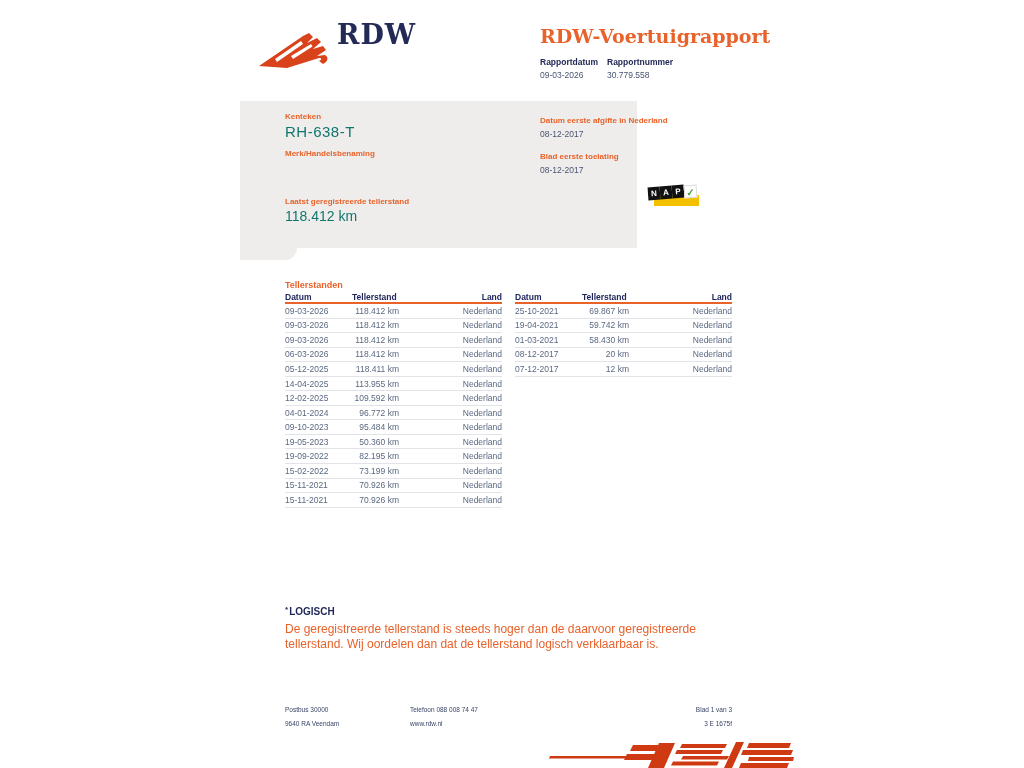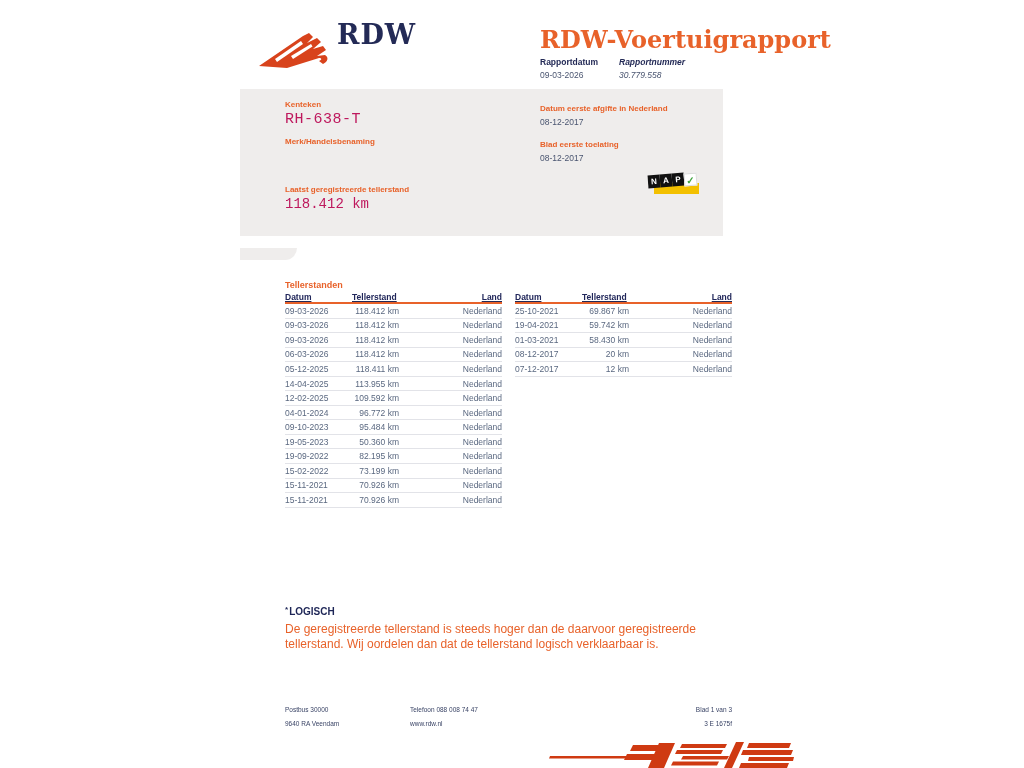--- a/index.html
+++ b/index.html
@@ -11,36 +11,36 @@
   }
   
   .logo-wing { position:absolute; left:257px; top:26px; width:76px; height:44px; }
   .logo-text {
     position:absolute; left:337px; top:19px;
     font-family:"DejaVu Serif", serif; font-weight:600; font-size:27px;
     color:#232a56; letter-spacing:1px;
   }
   .doc-title {
     position:absolute; left:540px; top:25px;
-    font-family:"DejaVu Serif", serif; font-weight:700; font-size:24px;
+    font-family:"DejaVu Serif", serif; font-weight:700; font-size:19px;
     color:#e8622a;
   }
   .report-meta { position:absolute; left:540px; top:57px; display:flex; }
   .meta-col { min-width:67px; margin-right:0; }
-  .meta-col + .meta-col { margin-left:12px;font-style:italic; }
+  .meta-col + .meta-col { margin-left:0; }
   .meta-label { font-size:8.5px; font-weight:bold; color:#232a56; display:block; }
   .meta-value { font-size:8.5px; color:#4a5570; display:block; margin-top:3px; }
 
   
-  .vbox { position:absolute; left:240px; top:89px; width:483px; height:147px; background:#efedec; }
+  .vbox { position:absolute; left:240px; top:101px; width:397px; height:147px; background:#efedec; }
   .vbox-tab { position:absolute; left:240px; top:248px; width:57px; height:12px; background:#efedec; border-radius:0 0 13px 0; }
   .vb-left  { position:absolute; left:45px;  top:0; width:250px; }
   .vb-right { position:absolute; left:300px; top:0; width:180px; }
   .olabel { font-size:8px; font-weight:bold; color:#e8622a; display:block; }
-  .serif-val { font-family:Liberation Mono, monospace; color:#be185d; display:block; }
+  .serif-val { font-family:Liberation Sans, sans-serif; color:#0f766e; display:block; }
   .kenteken-val { font-size:15px; margin:2px 0 9px 0; letter-spacing:0.5px; }
   .merk-val { font-size:15px; margin:2px 0 0 0; letter-spacing:0.5px; }
   .km-val { font-size:14px; margin-top:2px; }
   .small-val { font-size:8.5px; color:#4a5570; display:block; margin:4px 0 13px 0; }
   .lbl-kenteken { margin-top:11px; }
   .lbl-teller { margin-top:39px; }
   .lbl-afgifte { margin-top:15px; }
   .oordeel { margin-top:12px; font-size:15px; font-weight:bold; color:#1d2556; line-height:18px; letter-spacing:0.2px; }
 
   
@@ -58,21 +58,21 @@
     position:absolute; left:36px; top:1px; width:13px; height:13px; background:#ffffff;
     color:#3fa33f; font-size:10px; font-weight:bold; text-align:center; line-height:13px;
     transform:rotate(-4deg); border:1px solid #dddddd;
   }
 
   
   .section-title { position:absolute; left:285px; top:280px; font-size:9px; font-weight:bold; color:#e8622a; }
   .mtable { position:absolute; top:292px; width:217px; }
   .mtable.left  { left:285px; }
   .mtable.right { left:515px; }
-  .thead { display:flex; height:12px; align-items:flex-end; border-bottom:2px solid #e8622a; padding-bottom:0;text-decoration:underline; }
+  .thead { display:flex; height:12px; align-items:flex-end; border-bottom:2px solid #e8622a; padding-bottom:0; }
   .thead span { font-size:8.5px; font-weight:bold; color:#20265a; }
   .trow { display:flex; align-items:center; height:14.55px; border-bottom:1px solid #e2e3e8; }
   .trow span { font-size:8.5px; color:#5a6880; }
   .c0 { flex:0 0 67px; text-align:left; }
   .c1 { flex:0 0 47px; text-align:right; }
   .thead .c1 { text-align:left; }
   .c2 { flex:1 1 auto; text-align:right; }
 
   
   .footnote-title { position:absolute; left:285px; top:605px; font-size:10px; font-weight:bold; color:#1d2556; }

